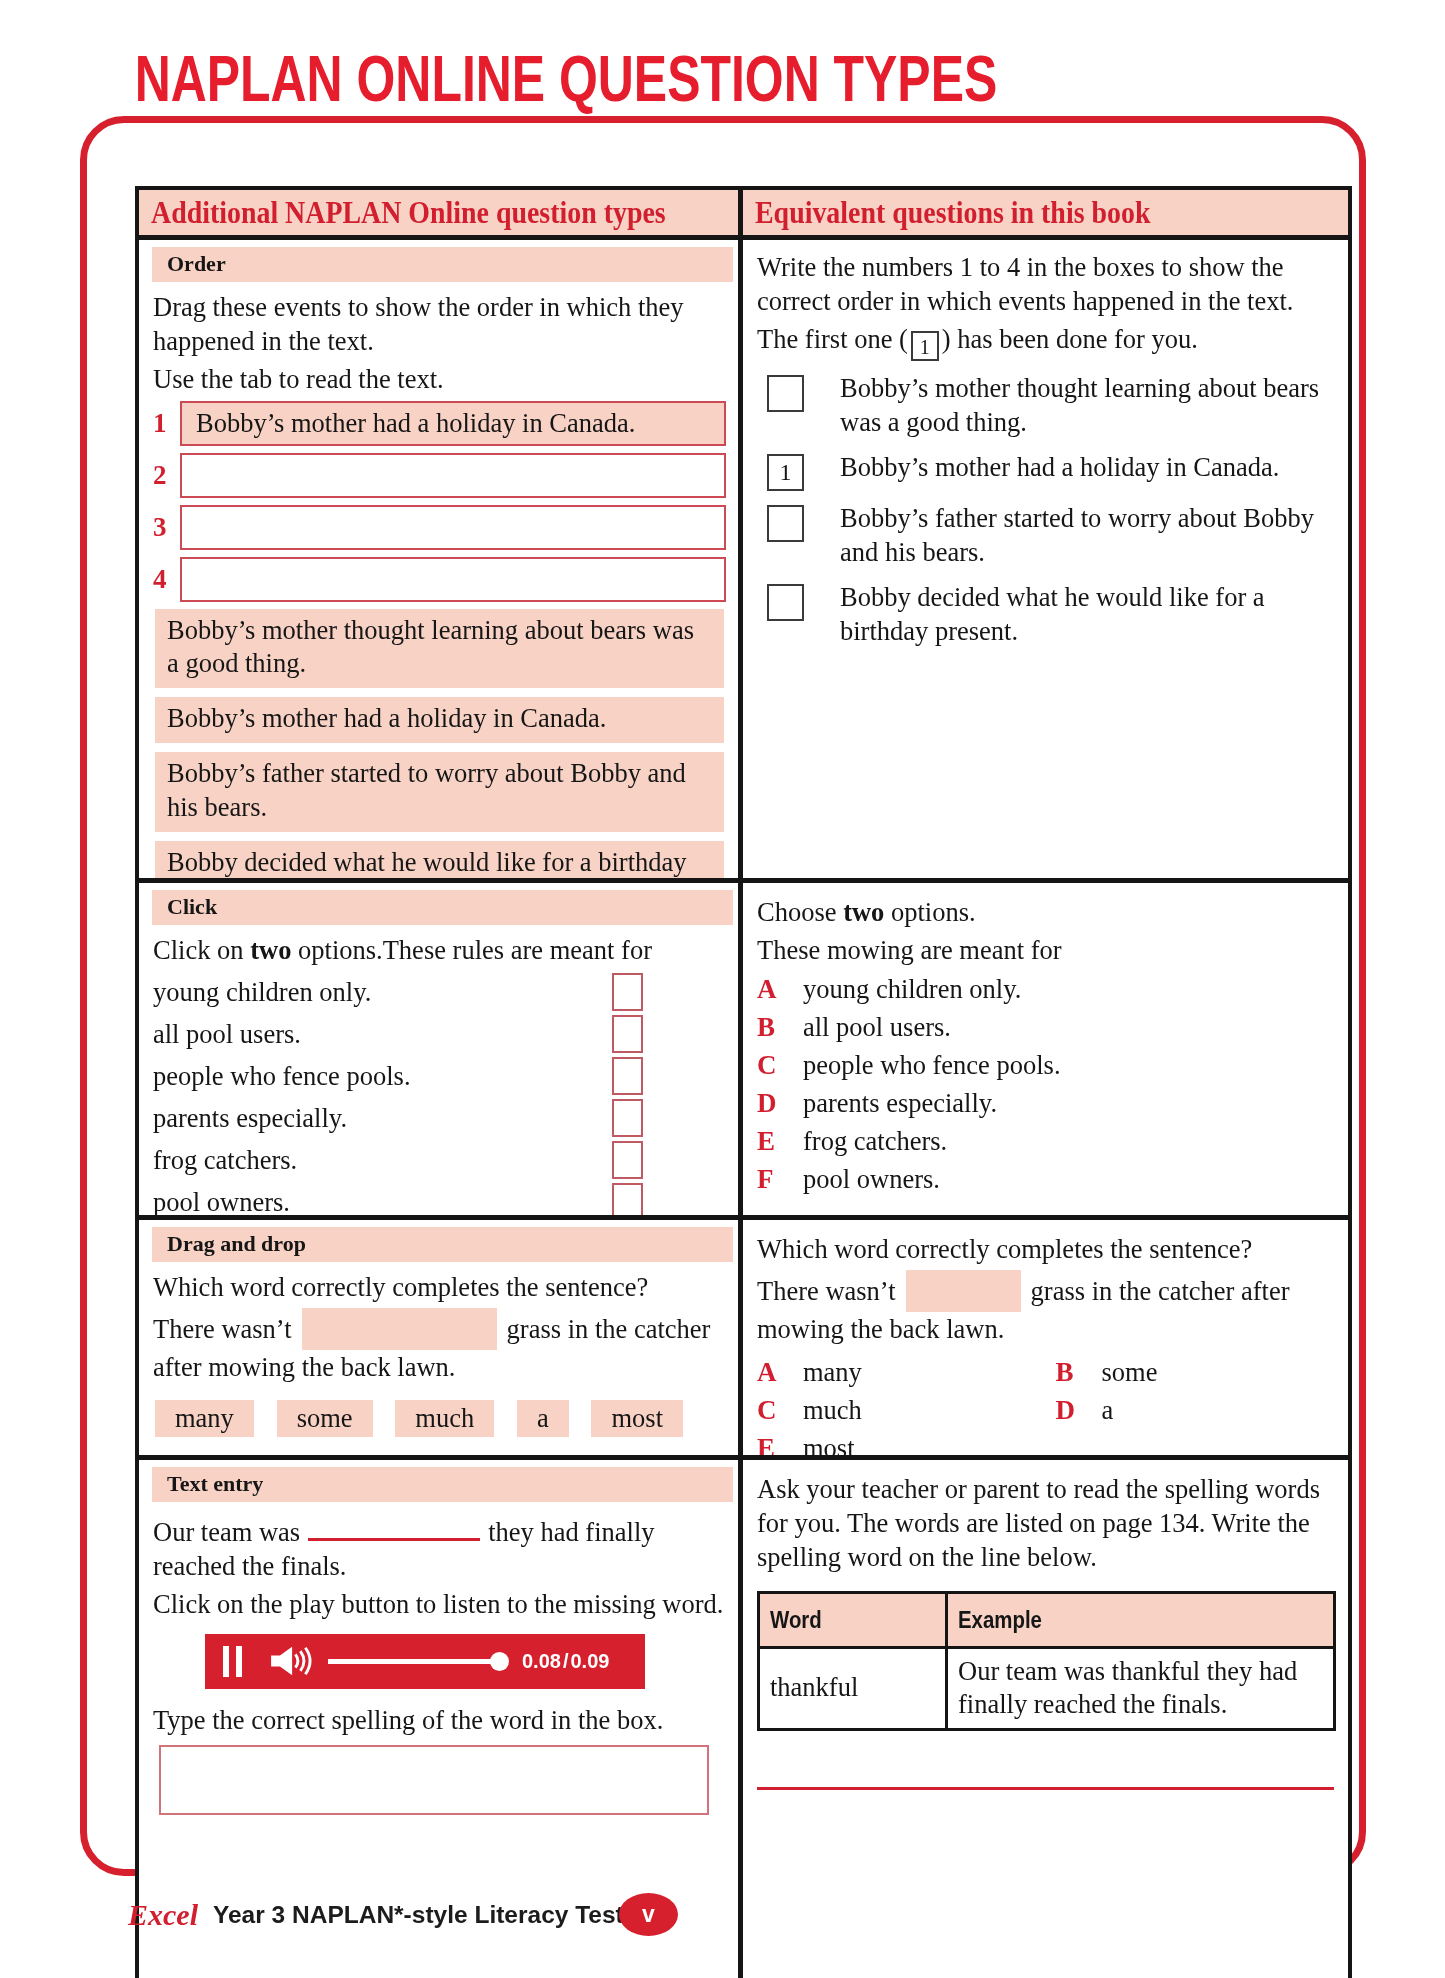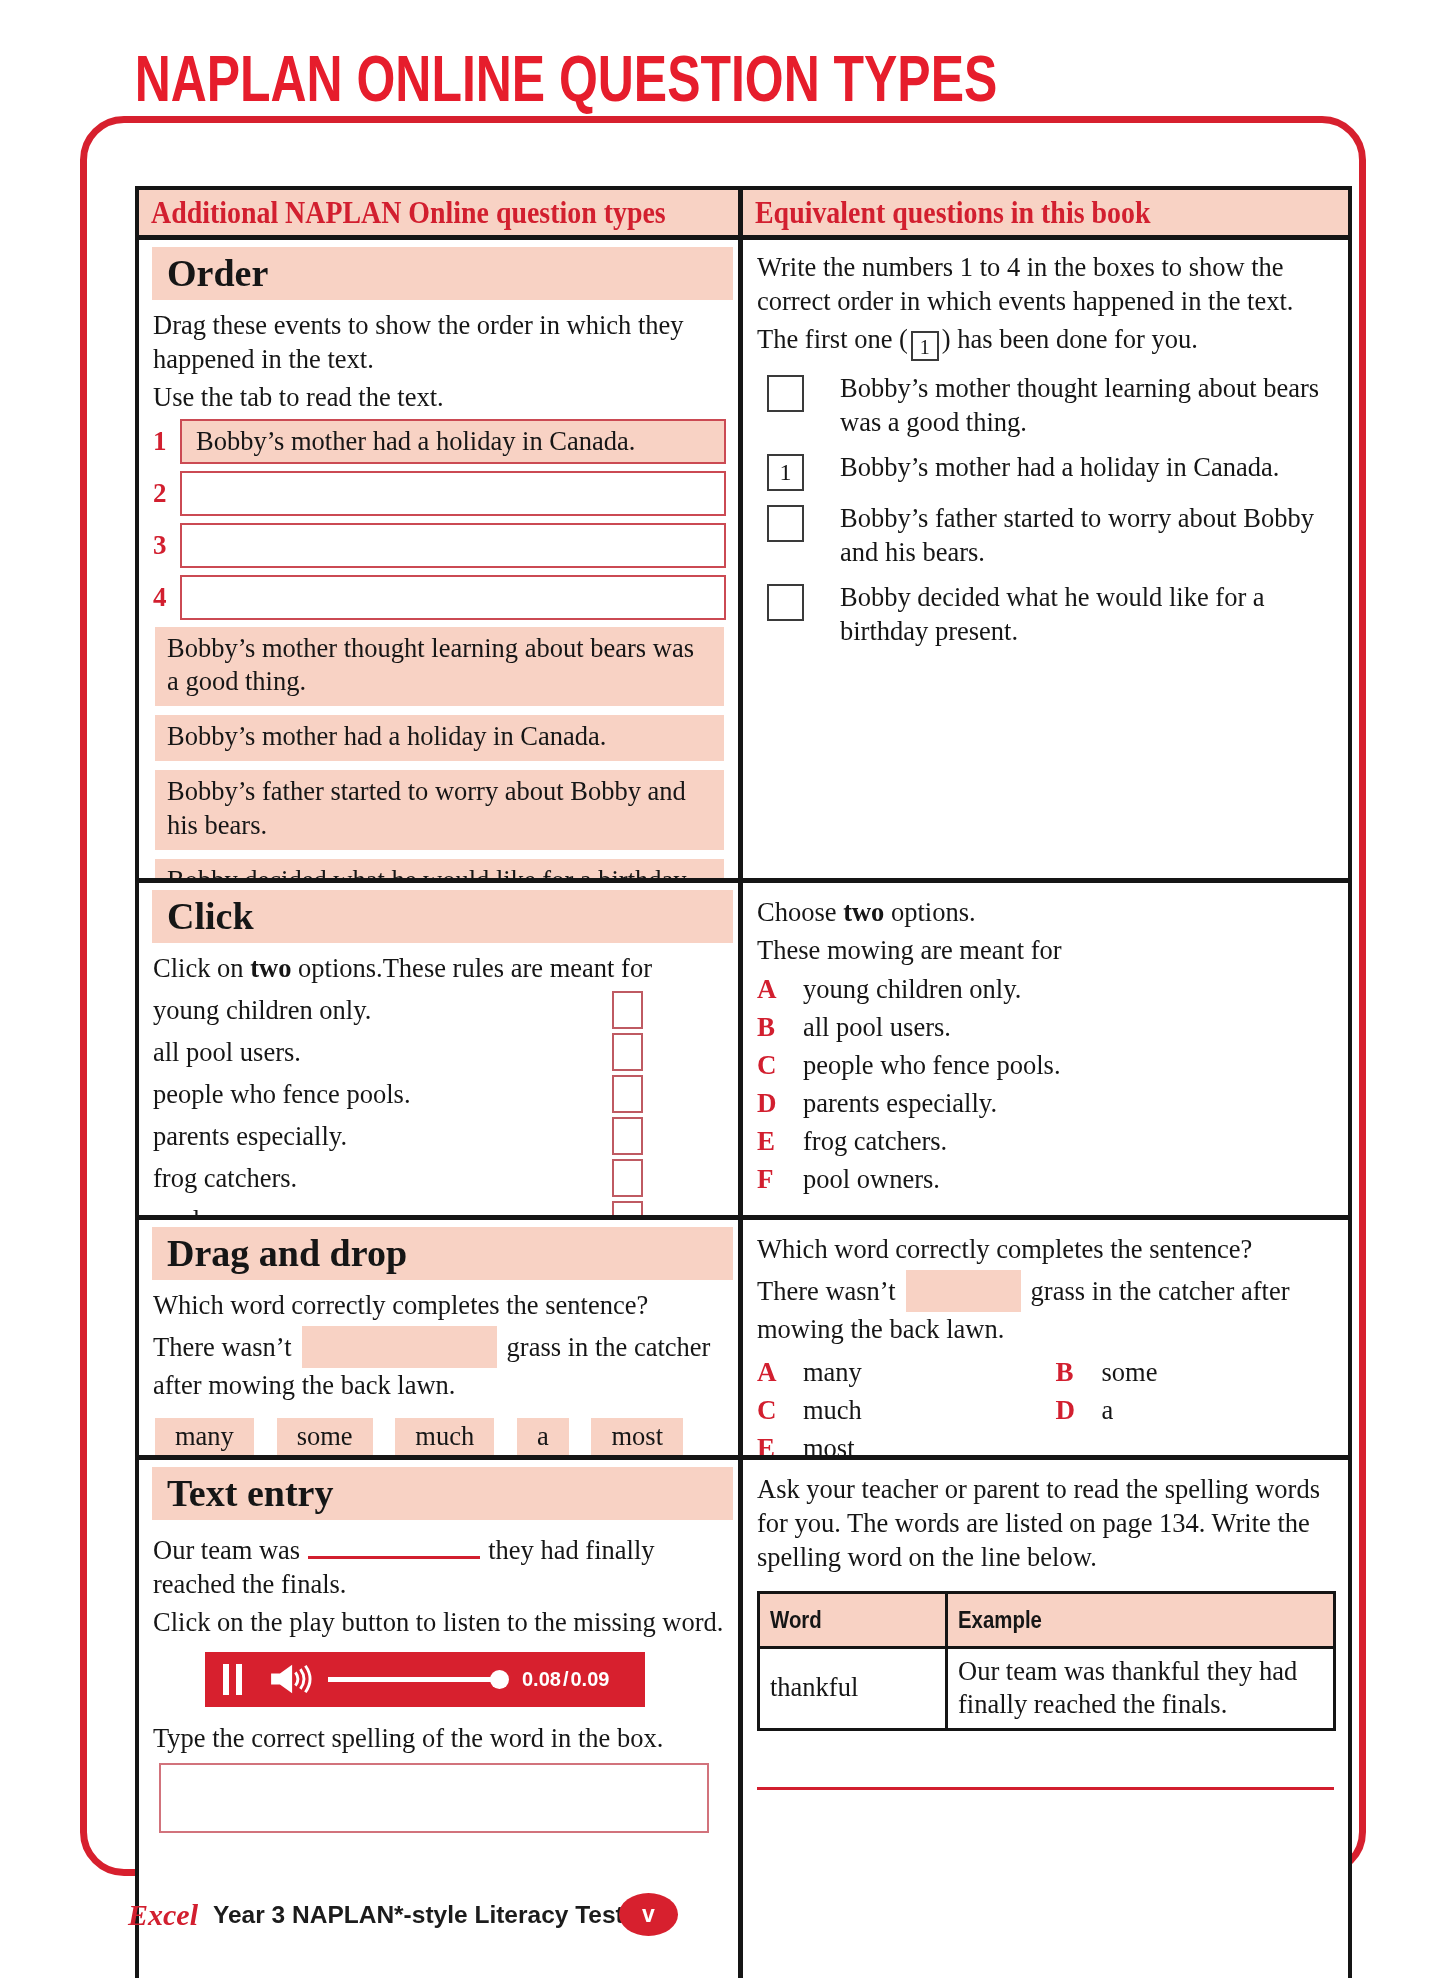--- a/index.html
+++ b/index.html
@@ -17,21 +17,21 @@
         border:4px solid #151515;box-sizing:border-box;display:grid;
         grid-template-columns:604px 1fr;grid-template-rows:50px 643px 337px 240px auto;}
   .cell{box-sizing:border-box;height:100%;overflow:hidden;background:#fff;}
   .cell.l{border-right:5px solid #151515;}
   .cell.rb{border-bottom:5px solid #151515;}
   .cell-header{background:#f8d2c4;display:flex;align-items:center;padding-left:12px;}
   .hdr-text{font-weight:bold;font-size:31px;color:#d21f2f;transform:scaleX(0.9);
         transform-origin:left center;white-space:nowrap;}
   
   .secbar{margin:7px 5px 8px 13px;background:#f8d2c4;padding:4px 0 5px 15px;
-        font-weight:bold;font-size:38px;color:#161616;}
+        font-weight:bold;font-size:22px;color:#161616;}
   .p{margin:2px 10px 4px 14px;font-size:26.5px;line-height:1.29;}
   b.ink{font-weight:bold;}
   
   .slotrow{display:flex;align-items:center;margin:2px 12px 7px 14px;}
   .slotnum{color:#d21f2f;font-weight:bold;font-size:27px;width:27px;flex:none;}
   .slotbox{flex:1;height:45px;border:2px solid #cb4a53;background:#fff;display:flex;
         align-items:center;padding-left:14px;font-size:26.5px;box-sizing:border-box;}
   .slotbox.filled{background:#f8d2c4;}
   .tile{margin:0 14px 9px 16px;background:#f8d2c4;padding:5px 12px 7px 12px;
         font-size:26.5px;line-height:1.28;}

